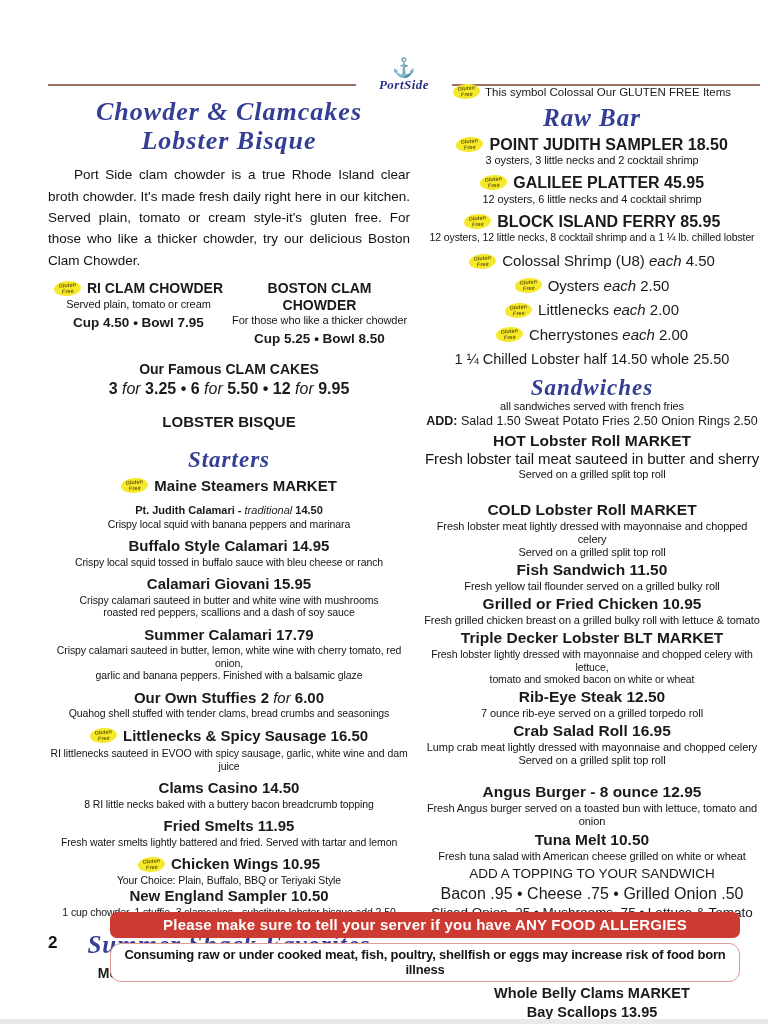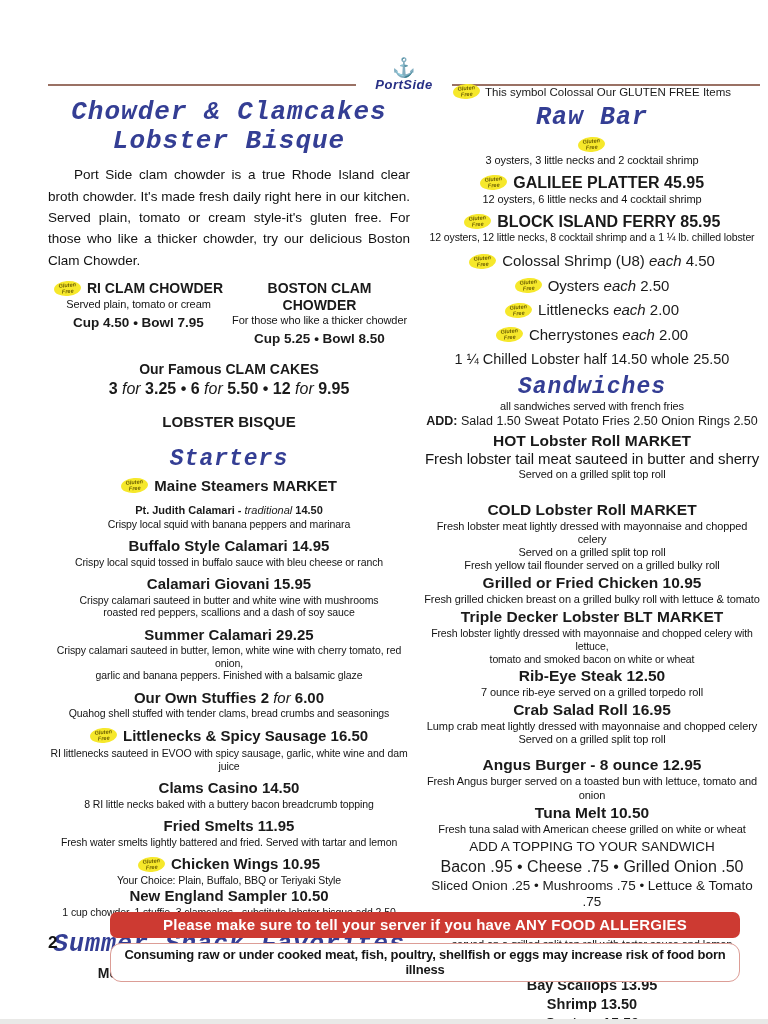--- a/index.html
+++ b/index.html
@@ -9,34 +9,34 @@
     -webkit-font-smoothing:antialiased;
   }
   .page { position:absolute; inset:0; }
 
   
   .header-row { position:absolute; top:58px; left:48px; right:8px; display:flex; align-items:center; }
   .rule { flex:1; height:2px; background:#9a7164; margin-top:20px; }
   .logo { width:96px; text-align:center; line-height:1; }
   .anchor { display:block; font-size:19px; color:#272f85; }
   .brand {
-    display:block; margin-top:1px; font-family:Liberation Sans, sans-serif; font-style:italic;
+    display:block; margin-top:1px; font-family:Liberation Serif, serif; font-style:italic;
     font-weight:bold; font-size:13px; color:#272f85; letter-spacing:0.5px;
   }
 
   
   .columns { position:absolute; top:84px; left:48px; right:6px; display:flex; gap:12px; }
   .col-left  { width:362px; }
   .col-right { flex:1; }
 
   .ln { text-align:center; line-height:1.22; }
   .b { font-weight:bold; }
   .i { font-style:italic; }
   .k-script {
-    font-family:Liberation Mono, monospace; font-style:italic; font-weight:bold;
+    font-family:Liberation Serif, serif; font-style:italic; font-weight:bold;
     color:#343e94; letter-spacing:1px; line-height:1.1;
   }
   .k-desc  { font-size:10.5px; letter-spacing:-0.1px; color:#141414; line-height:1.2;text-align:center; }
   .k-plain { font-size:13.5px; }
   .k-blue  { color:#1f3fae; font-weight:bold; }
   .k-para  {
     text-align:justify; text-indent:26px; font-size:13.5px; line-height:1.58; color:#111;
   }
   .cols2 { display:flex; }
   .cols2 .c2col { flex:1; }
@@ -98,73 +98,74 @@
         <div class="ln k-plain" style="font-size: 15px; margin-top: 15px;"><span class="b">LOBSTER BISQUE</span></div>
         <div class="ln k-script" style="font-size: 23px; margin-top: 15px;"><span>Starters</span></div>
         <div class="ln k-plain" style="font-size: 15px; margin-top: 5px;"><span class="gf-badge"><div>Gluten</div><div>Free</div></span><span class="b"> Maine Steamers MARKET</span></div>
         <div class="ln k-plain" style="font-size: 11px; margin-top: 9px;"><span class="b">Pt. Judith Calamari - </span><span class="i">traditional </span><span class="b">14.50</span></div>
         <div class="ln k-desc"><span>Crispy local squid with banana peppers and marinara</span></div>
         <div class="ln k-plain" style="font-size: 15px; margin-top: 7px;"><span class="b">Buffalo Style Calamari 14.95</span></div>
         <div class="ln k-desc"><span>Crispy local squid tossed in buffalo sauce with bleu cheese or ranch</span></div>
         <div class="ln k-plain" style="font-size: 15px; margin-top: 7px;"><span class="b">Calamari Giovani 15.95</span></div>
         <div class="ln k-desc"><span>Crispy calamari sauteed in butter and white wine with mushrooms</span></div>
         <div class="ln k-desc"><span>roasted red peppers, scallions and a dash of soy sauce</span></div>
-        <div class="ln k-plain" style="font-size: 15px; margin-top: 7px;"><span class="b">Summer Calamari 29.25</span></div>
+        <div class="ln k-plain" style="font-size: 15px; margin-top: 7px;"><span class="b">Summer Calamari 17.79</span></div>
         <div class="ln k-desc"><span>Crispy calamari sauteed in butter, lemon, white wine with cherry tomato, red onion,</span></div>
         <div class="ln k-desc"><span>garlic and banana peppers. Finished with a balsamic glaze</span></div>
         <div class="ln k-plain" style="font-size: 15px; margin-top: 7px;"><span class="b">Our Own Stuffies 2 </span><span class="i">for</span><span class="b"> 6.00</span></div>
         <div class="ln k-desc"><span>Quahog shell stuffed with tender clams, bread crumbs and seasonings</span></div>
         <div class="ln k-plain" style="font-size: 15px; margin-top: 7px;"><span class="gf-badge"><div>Gluten</div><div>Free</div></span><span class="b"> Littlenecks &amp; Spicy Sausage 16.50</span></div>
         <div class="ln k-desc" style="margin-top: 2px;"><span>RI littlenecks sauteed in EVOO with spicy sausage, garlic, white wine and dam juice</span></div>
         <div class="ln k-plain" style="font-size: 15px; margin-top: 7px;"><span class="b">Clams Casino 14.50</span></div>
         <div class="ln k-desc"><span>8 RI little necks baked with a buttery bacon breadcrumb topping</span></div>
         <div class="ln k-plain" style="font-size: 15px; margin-top: 7px;"><span class="b">Fried Smelts 11.95</span></div>
         <div class="ln k-desc"><span>Fresh water smelts lightly battered and fried. Served with tartar and lemon</span></div>
         <div class="ln k-plain" style="font-size: 15px; margin-top: 7px;"><span class="gf-badge"><div>Gluten</div><div>Free</div></span><span class="b"> Chicken Wings 10.95</span></div>
         <div class="ln k-desc"><span>Your Choice: Plain, Buffalo, BBQ or Teriyaki Style</span></div>
         <div class="ln k-plain" style="font-size: 15px; margin-top: 1px;"><span class="b">New England Sampler 10.50</span></div>
         <div class="ln k-desc"><span>1 cup chowder, 1 stuffie, 3 clamcakes - substitute lobster bisque  add 2.50</span></div>
         <div class="ln k-script" style="font-size: 25px; margin-top: 13px;"><span>Summer Shack Favorites</span></div>
         <div class="ln k-plain" style="font-size: 14px; margin-top: 6px;"><span class="b">Mozzarella Sticks </span><span class="i">5 pc. </span><span class="b">7.50 </span><span class="i">10 pc. </span><span class="b">10.95</span></div>
       </div>
     <div class="col-right" id="col-right">
         <div class="ln k-plain" style="font-size: 11.5px; margin-top: 0px;"><span class="gf-badge"><div>Gluten</div><div>Free</div></span><span>  This symbol Colossal Our GLUTEN FREE Items</span></div>
         <div class="ln k-script" style="font-size: 25px; margin-top: 3px;"><span>Raw Bar</span></div>
-        <div class="ln k-plain" style="font-size: 16px; margin-top: 3px;"><span class="gf-badge"><div>Gluten</div><div>Free</div></span></div>
+        <div class="ln k-plain" style="font-size: 16px; margin-top: 3px;"><span class="gf-badge"><div>Gluten</div><div>Free</div></span><span class="b"> POINT JUDITH SAMPLER 18.50</span></div>
         <div class="ln k-desc" style="font-size: 11px;"><span>3 oysters, 3 little necks and 2 cocktail shrimp</span></div>
         <div class="ln k-plain" style="font-size: 16px; margin-top: 6px;"><span class="gf-badge"><div>Gluten</div><div>Free</div></span><span class="b"> GALILEE PLATTER 45.95</span></div>
         <div class="ln k-desc" style="font-size: 11px;"><span>12 oysters, 6 little necks and 4 cocktail shrimp</span></div>
         <div class="ln k-plain" style="font-size: 16px; margin-top: 6px;"><span class="gf-badge"><div>Gluten</div><div>Free</div></span><span class="b"> BLOCK ISLAND FERRY 85.95</span></div>
         <div class="ln k-desc" style="font-size: 10.5px;"><span>12 oysters, 12 little necks, 8 cocktail shrimp and a 1 ¼ lb. chilled lobster</span></div>
         <div class="ln k-plain" style="font-size: 15px; margin-top: 8px;"><span class="gf-badge"><div>Gluten</div><div>Free</div></span><span>  Colossal Shrimp (U8) </span><span class="i">each</span><span> 4.50</span></div>
         <div class="ln k-plain" style="font-size: 15px; margin-top: 6px;"><span class="gf-badge"><div>Gluten</div><div>Free</div></span><span>  Oysters </span><span class="i">each</span><span> 2.50</span></div>
         <div class="ln k-plain" style="font-size: 15px; margin-top: 6px;"><span class="gf-badge"><div>Gluten</div><div>Free</div></span><span>  Littlenecks </span><span class="i">each</span><span> 2.00</span></div>
         <div class="ln k-plain" style="font-size: 15px; margin-top: 6px;"><span class="gf-badge"><div>Gluten</div><div>Free</div></span><span>  Cherrystones </span><span class="i">each</span><span> 2.00</span></div>
         <div class="ln k-plain" style="font-size: 14.5px; margin-top: 7px;"><span>1 ¼ Chilled Lobster    half 14.50    whole 25.50</span></div>
         <div class="ln k-script" style="font-size: 23px; margin-top: 6px;"><span>Sandwiches</span></div>
         <div class="ln k-desc" style="font-size: 11px;"><span>all sandwiches served with french fries</span></div>
         <div class="ln k-plain" style="font-size: 12.5px; margin-top: 1px;"><span class="b">ADD:</span><span> Salad 1.50   Sweat Potato Fries 2.50   Onion Rings 2.50</span></div>
         <div class="ln k-plain" style="font-size: 15.5px; margin-top: 2px;"><span class="b">HOT Lobster Roll MARKET</span></div>
         <div class="ln k-desc" style="font-size: 15px;"><span>Fresh lobster tail meat sauteed in butter and sherry</span></div>
         <div class="ln k-desc" style="font-size: 11px;"><span>Served on a grilled split top roll</span></div>
         <div class="ln k-plain" style="font-size: 15.5px; margin-top: 19px;"><span class="b">COLD Lobster Roll MARKET</span></div>
         <div class="ln k-desc" style="font-size: 11px;"><span>Fresh lobster meat lightly dressed with mayonnaise and chopped celery</span></div>
         <div class="ln k-desc" style="font-size: 11px;"><span>Served on a grilled split top roll</span></div>
+        <div class="ln k-plain" style="font-size: 15.5px; margin-top: 2px;"><span class="b">Fish Sandwich 11.50</span></div>
         <div class="ln k-desc" style="font-size: 11px;"><span>Fresh yellow tail flounder served on a grilled bulky roll</span></div>
         <div class="ln k-plain" style="font-size: 15.5px; margin-top: 2px;"><span class="b">Grilled or Fried Chicken 10.95</span></div>
         <div class="ln k-desc" style="font-size: 11px;"><span>Fresh grilled chicken breast on a grilled bulky roll with lettuce &amp; tomato</span></div>
         <div class="ln k-plain" style="font-size: 15.5px; margin-top: 2px;"><span class="b">Triple Decker Lobster BLT MARKET</span></div>
         <div class="ln k-desc" style="font-size: 10.5px;"><span>Fresh lobster lightly dressed with mayonnaise and chopped celery with lettuce,</span></div>
         <div class="ln k-desc" style="font-size: 10.5px;"><span>tomato and smoked bacon on white or wheat</span></div>
         <div class="ln k-plain" style="font-size: 15.5px; margin-top: 2px;"><span class="b">Rib-Eye Steak 12.50</span></div>
         <div class="ln k-desc" style="font-size: 11px;"><span>7 ounce rib-eye served on a grilled torpedo roll</span></div>
         <div class="ln k-plain" style="font-size: 15.5px; margin-top: 2px;"><span class="b">Crab Salad Roll 16.95</span></div>
         <div class="ln k-desc" style="font-size: 11px;"><span>Lump crab meat lightly dressed with mayonnaise and chopped celery</span></div>
         <div class="ln k-desc" style="font-size: 11px;"><span>Served on a grilled split top roll</span></div>
-        <div class="ln k-plain" style="font-size: 15.5px; margin-top: 10px;"><span class="b">Angus Burger - 8 ounce 12.95</span></div>
+        <div class="ln k-plain" style="font-size: 15.5px; margin-top: 16px;"><span class="b">Angus Burger - 8 ounce 12.95</span></div>
         <div class="ln k-desc" style="font-size: 11px;"><span>Fresh Angus burger served on a toasted bun with lettuce, tomato and onion</span></div>
         <div class="ln k-plain" style="font-size: 15.5px; margin-top: 2px;"><span class="b">Tuna Melt 10.50</span></div>
         <div class="ln k-desc" style="font-size: 11px;"><span>Fresh tuna salad with American cheese grilled on white or wheat</span></div>
         <div class="ln k-plain" style="font-size: 13.5px; margin-top: 3px;"><span>ADD A TOPPING TO YOUR SANDWICH</span></div>
         <div class="ln k-plain" style="font-size: 16px; margin-top: 2px;"><span>Bacon .95 • Cheese .75 • Grilled Onion .50</span></div>
         <div class="ln k-plain" style="font-size: 13.5px; margin-top: 1px;"><span>Sliced Onion .25 • Mushrooms .75 • Lettuce &amp; Tomato .75</span></div>
         <div class="ln k-blue" style="font-size: 16px; margin-top: 8px;"><span class="b">Fried Rolls</span></div>
         <div class="ln k-desc" style="font-size: 11px;"><span>served on a grilled split top roll with tartar sauce and lemon</span></div>
         <div class="ln k-plain" style="font-size: 14.5px; margin-top: 7px;"><span class="b">Whole Belly Clams MARKET</span></div>
         <div class="ln k-plain" style="font-size: 14.5px; margin-top: 1px;"><span class="b">Bay Scallops 13.95</span></div>

